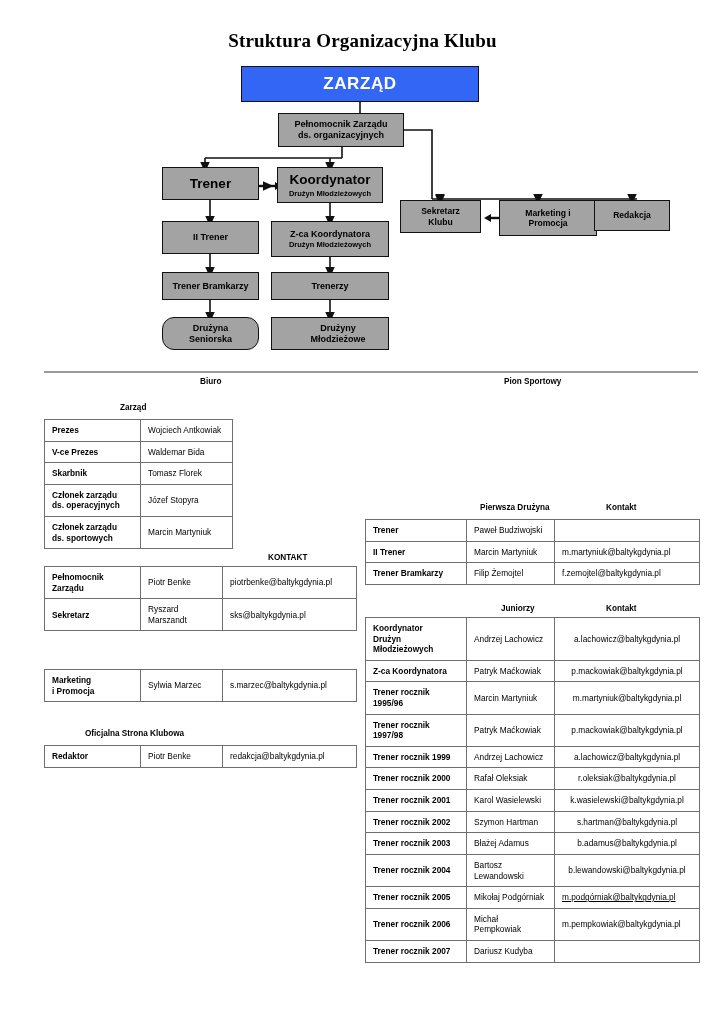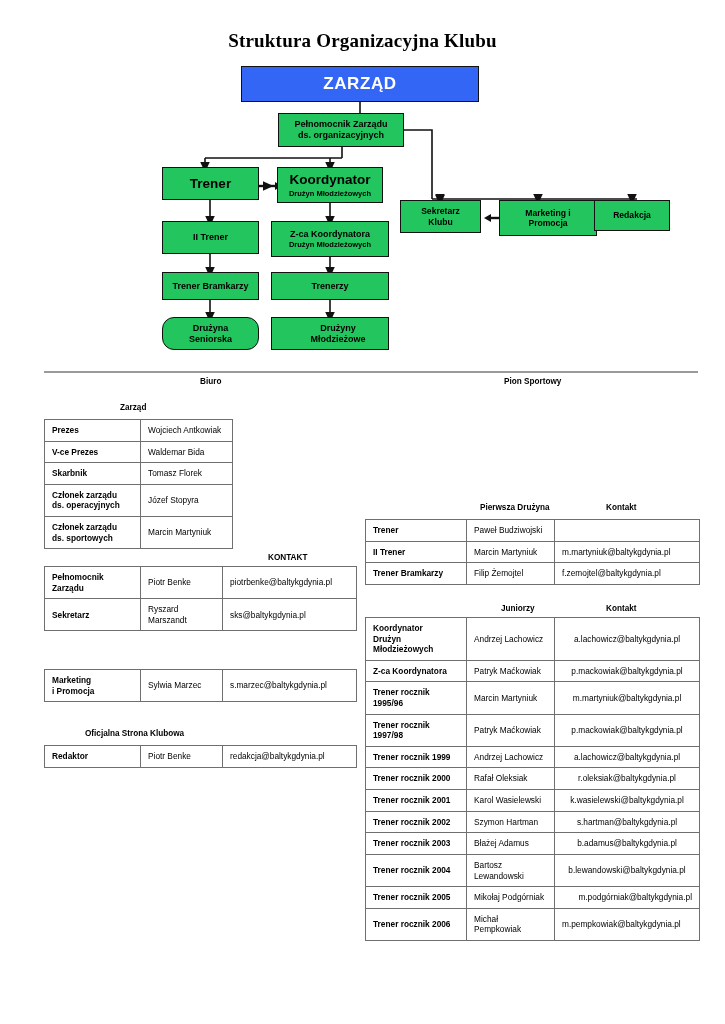--- a/index.html
+++ b/index.html
@@ -39,21 +39,21 @@
   }
   #org-svg {
     position: absolute;
     left: 0;
     top: 0;
   }
   .node {
     position: absolute;
     box-sizing: border-box;
     border: 1.3px solid #111;
-    background: #22c55e;
+    background: #a3a3a3;
     display: flex;
     flex-direction: column;
     align-items: center;
     justify-content: center;
     text-align: center;
     font-weight: bold;
     line-height: 1.18;
     z-index: 3;
   }
   .node .sub {
@@ -414,21 +414,26 @@
         <td class="mail" style="text-align: center;">b.adamus@baltykgdynia.pl</td>
       </tr>
       <tr>
         <td class="k">Trener rocznik 2004</td>
         <td class="v">Bartosz Lewandowski</td>
         <td class="mail" style="text-align: center;">b.lewandowski@baltykgdynia.pl</td>
       </tr>
       <tr>
         <td class="k">Trener rocznik 2005</td>
         <td class="v">Mikołaj Podgórniak</td>
-        <td class="mail" style="text-align: right;">m.podgórniak@baltykgdynia.pl</td>
+        <td class="mail" style="text-align: left; text-decoration: underline;">m.podgórniak@baltykgdynia.pl</td>
       </tr>
       <tr>
         <td class="k">Trener rocznik 2006</td>
         <td class="v">Michał Pempkowiak</td>
         <td class="mail" style="text-align: left;">m.pempkowiak@baltykgdynia.pl</td>
       </tr>
+      <tr>
+        <td class="k">Trener rocznik 2007</td>
+        <td class="v">Dariusz Kudyba</td>
+        <td class="mail" style="text-align: center;"></td>
+      </tr>
     </tbody>
 </table>
 
 </body></html>

